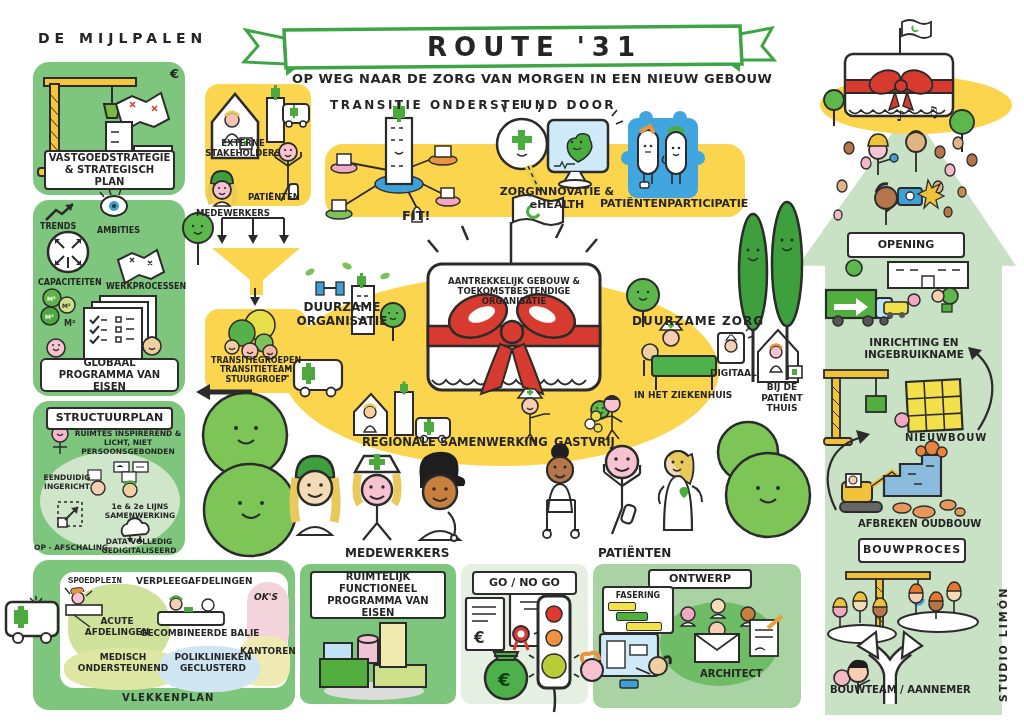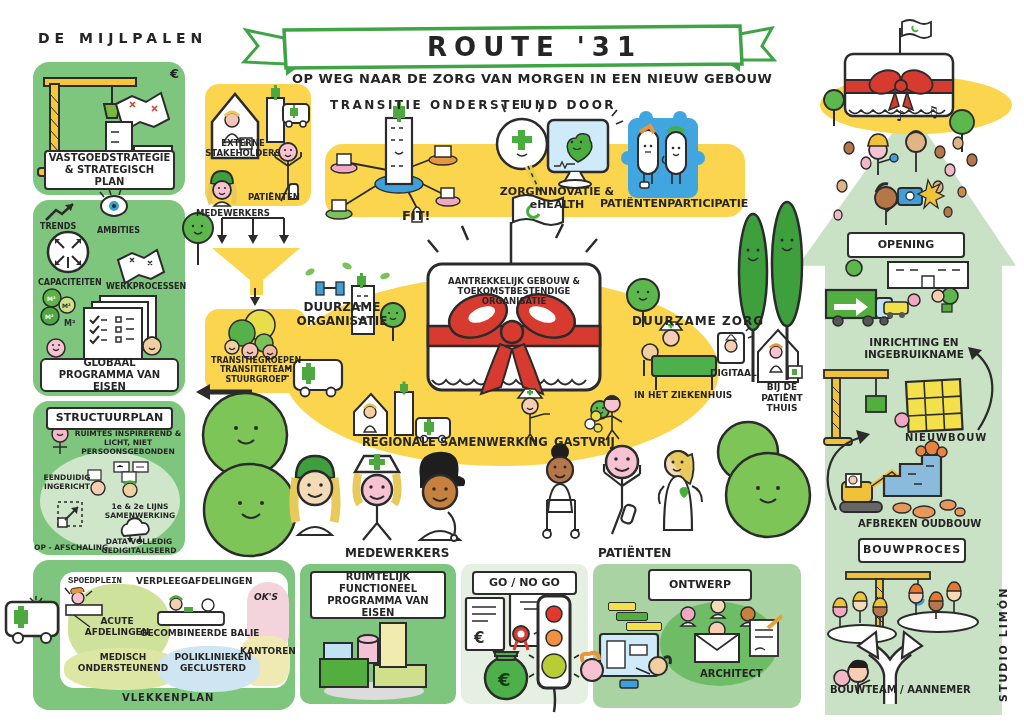--- a/index.html
+++ b/index.html
@@ -771,21 +771,22 @@
   <div class="lbl" style="left:710px;top:368px;font-size:9px;">DIGITAAL</div>
   <div class="lbl wrap" style="left:746px;top:382px;width:72px;font-size:9px;">BIJ DE PATIËNT THUIS</div>
   <div class="lbl" style="left:362px;top:436px;font-size:11.5px;">REGIONALE SAMENWERKING</div>
   <div class="lbl" style="left:554px;top:436px;font-size:11.5px;">GASTVRIJ</div>
 
   <div class="lbl" style="left:345px;top:546px;font-size:12px;">MEDEWERKERS</div>
   <div class="lbl" style="left:598px;top:546px;font-size:12px;">PATIËNTEN</div>
 
   <div class="wbox" style="left:310px;top:571px;width:136px;height:48px;font-size:10px;">RUIMTELIJK FUNCTIONEEL PROGRAMMA VAN EISEN</div>
   <div class="wbox" style="left:472px;top:571px;width:105px;height:24px;font-size:11px;">GO / NO GO</div>
-  <div class="wbox" style="left:648px;top:569px;width:104px;height:32px;font-size:11px;">ONTWERP</div>
+  <div class="wbox" style="left:648px;top:569px;width:104px;height:20px;font-size:11px;">ONTWERP</div>
+  <div class="wbox" style="left:602px;top:586px;width:72px;height:48px;font-size:8px;align-items:flex-start;justify-content:center;padding-top:3px;">FASERING</div>
   <div class="bar" style="left:608px;top:602px;width:26px;background:#f2e14a;z-index:6;"></div>
   <div class="bar" style="left:616px;top:612px;width:30px;background:#52ae3f;z-index:6;"></div>
   <div class="bar" style="left:626px;top:622px;width:34px;background:#f2e14a;z-index:6;"></div>
   <div class="lbl" style="left:700px;top:668px;font-size:10px;">ARCHITECT</div>
 
   <div class="wbox" style="left:847px;top:232px;width:118px;height:26px;font-size:11px;">OPENING</div>
   <div class="lbl wrap" style="left:850px;top:336px;width:128px;font-size:10.5px;">INRICHTING EN INGEBRUIKNAME</div>
   <div class="lbl" style="left:893px;top:432px;font-size:10px;letter-spacing:1px;padding-left:12px;">NIEUWBOUW</div>
   <div class="lbl" style="left:858px;top:518px;font-size:10px;">AFBREKEN OUDBOUW</div>
   <div class="wbox" style="left:858px;top:538px;width:108px;height:25px;font-size:11px;letter-spacing:1px;">BOUWPROCES</div>

